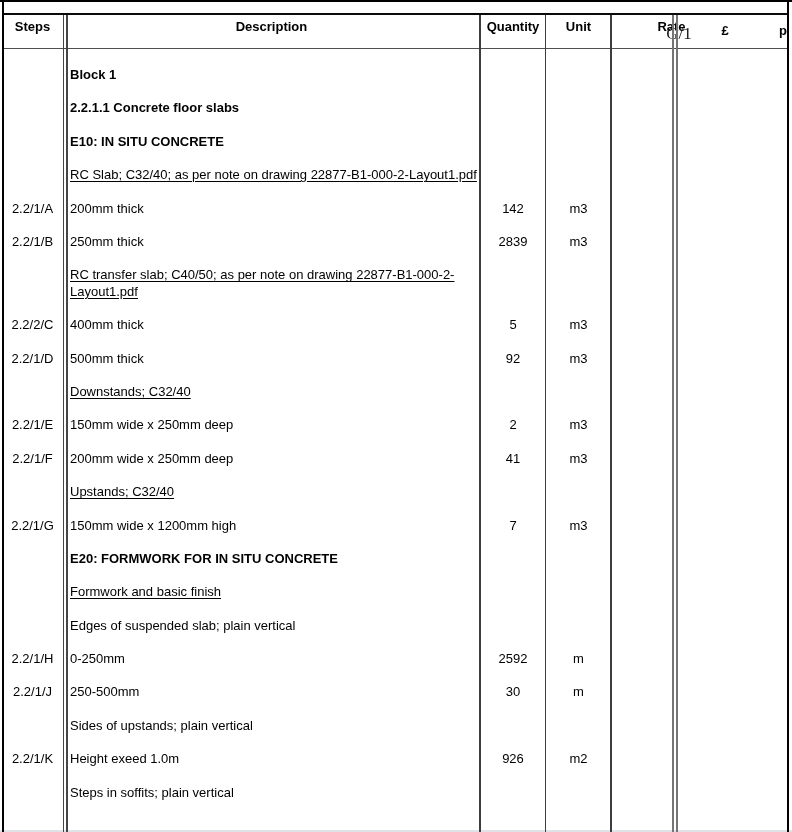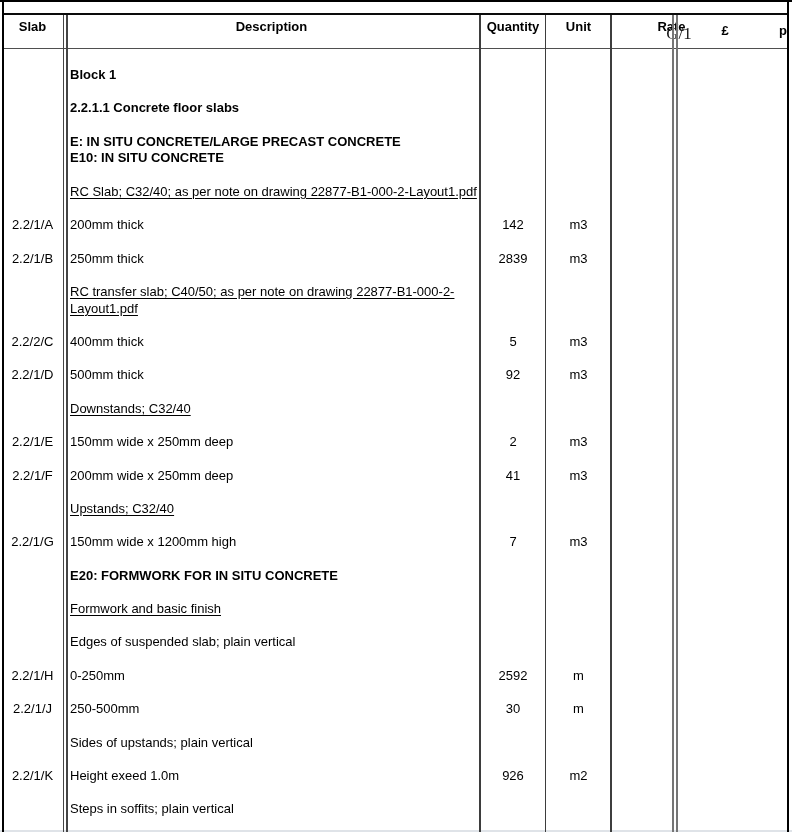--- a/index.html
+++ b/index.html
@@ -64,21 +64,21 @@
   .s-underline{text-decoration:underline;text-underline-offset:2px;}
 </style>
 </head>
 <body>
 
 <div class="page">
 
   <div style="position:absolute;left:2px;top:2px;width:787px;height:11px;"></div>
 
   <div class="header-row">
-    <div class="hc hc-item">Slab</div>
+    <div class="hc hc-item">Steps</div>
     <div class="hc hc-desc">Description</div>
     <div class="hc hc-qty">Quantity</div>
     <div class="hc hc-unit">Unit</div>
     <div class="hc hc-rate">Rate</div>
     <div class="hc hc-money">
       <span>£</span>
       <span>p</span>
     </div>
   </div>
 
@@ -113,28 +113,20 @@
         <div class="c c-item"></div>
         <div class="c c-desc s-bold">2.2.1.1 Concrete floor slabs</div>
         <div class="c c-qty"></div>
         <div class="c c-unit"></div>
         <div class="c c-rate"></div>
         <div class="c c-money"></div>
       </div>
       <div class="brow">
         <div class="c c-item"></div>
         <div class="c c-desc s-plain"></div>
-        <div class="c c-qty"></div>
-        <div class="c c-unit"></div>
-        <div class="c c-rate"></div>
-        <div class="c c-money"></div>
-      </div>
-      <div class="brow">
-        <div class="c c-item"></div>
-        <div class="c c-desc s-bold">E: IN SITU CONCRETE/LARGE PRECAST CONCRETE</div>
         <div class="c c-qty"></div>
         <div class="c c-unit"></div>
         <div class="c c-rate"></div>
         <div class="c c-money"></div>
       </div>
       <div class="brow">
         <div class="c c-item"></div>
         <div class="c c-desc s-bold">E10: IN SITU CONCRETE</div>
         <div class="c c-qty"></div>
         <div class="c c-unit"></div>

